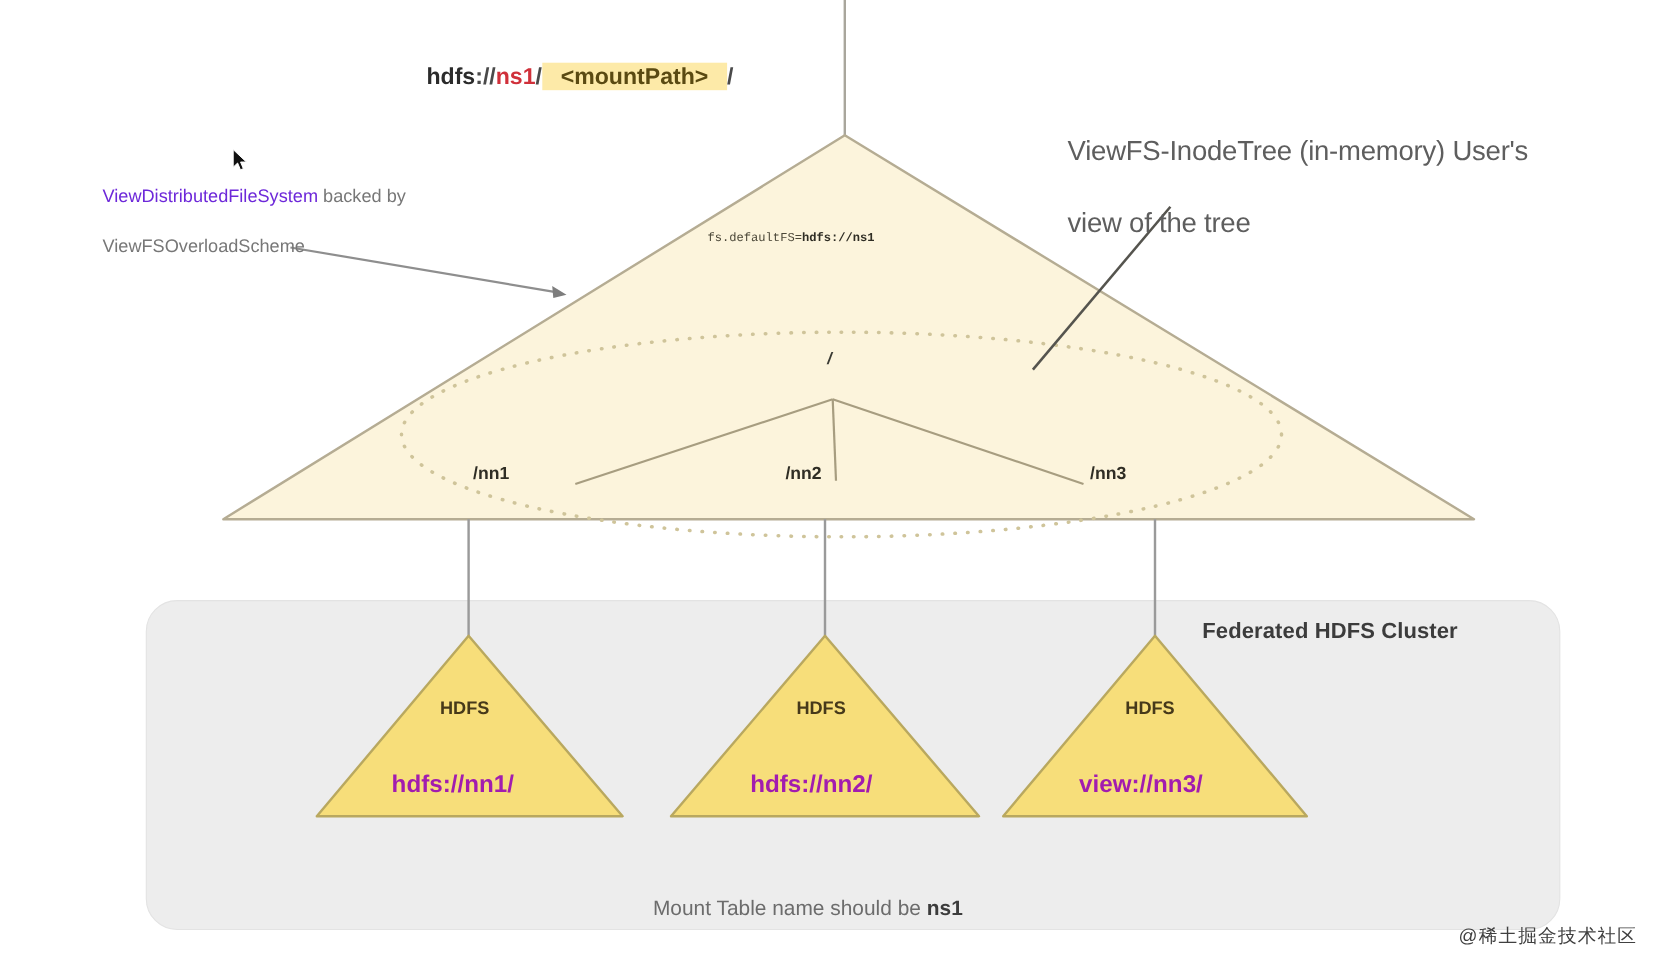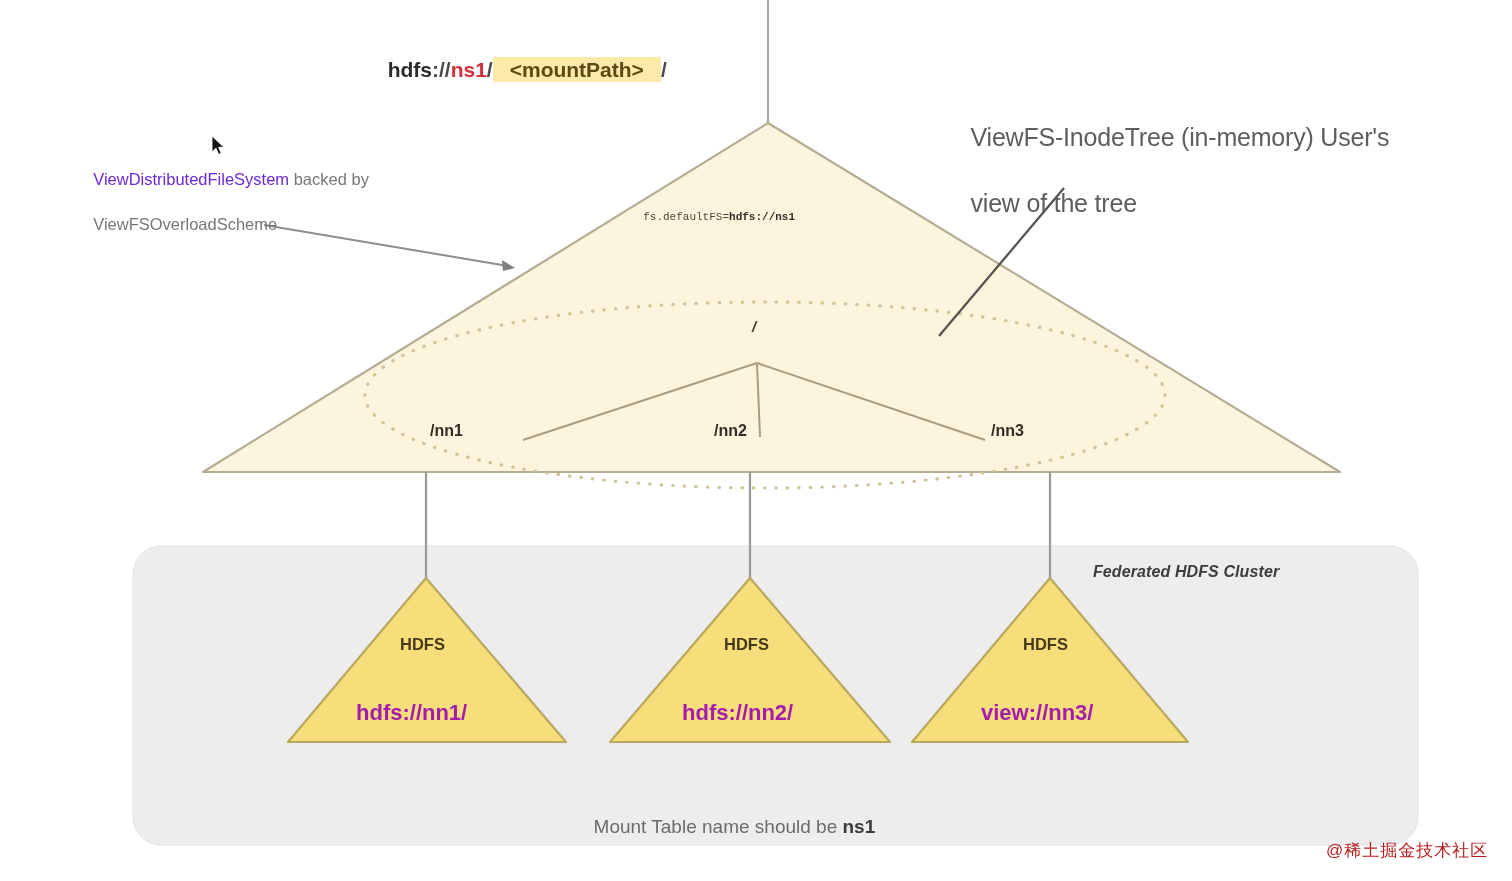--- a/index.html
+++ b/index.html
@@ -92,25 +92,24 @@
     color: #2f2d24;
   }
   #node-nn1 { left: 418px; top: 421px; margin-left: 12px; }
   #node-nn2 { left: 714px; top: 421px; }
   #node-nn3 { left: 991px; top: 421px; }
 
   
   #federated-label {
     left: 1093px;
     top: 562px;
-    font-size: 16px;
+    font-size: 20px;
     font-weight: bold;
     color: #3c3c3c;
     letter-spacing: 0.1px;
-    font-style: italic;
   }
 
   #mount-table-note {
     left: 583px;
     top: 791px;
     font-size: 19px;
     color: #6c6c6c;
   }
   #mount-table-note .b { font-weight: bold; color: #3c3c3c; }
 
@@ -130,21 +129,21 @@
   #hdfs2-title { left: 724px; top: 634px; }
   #hdfs2-uri   { left: 682px; top: 699px; }
   #hdfs3-title { left: 1023px; top: 634px; }
   #hdfs3-uri   { left: 981px; top: 699px; }
 
   
   #watermark {
     left: 1326px;
     top: 840px;
     font-size: 17px;
-    color: #b91c1c;
+    color: #404040;
     letter-spacing: 1px;
   }
 
   
   #cursor {
     position: absolute;
     left: 211px;
     top: 135px;
     width: 16px;
     height: 22px;

